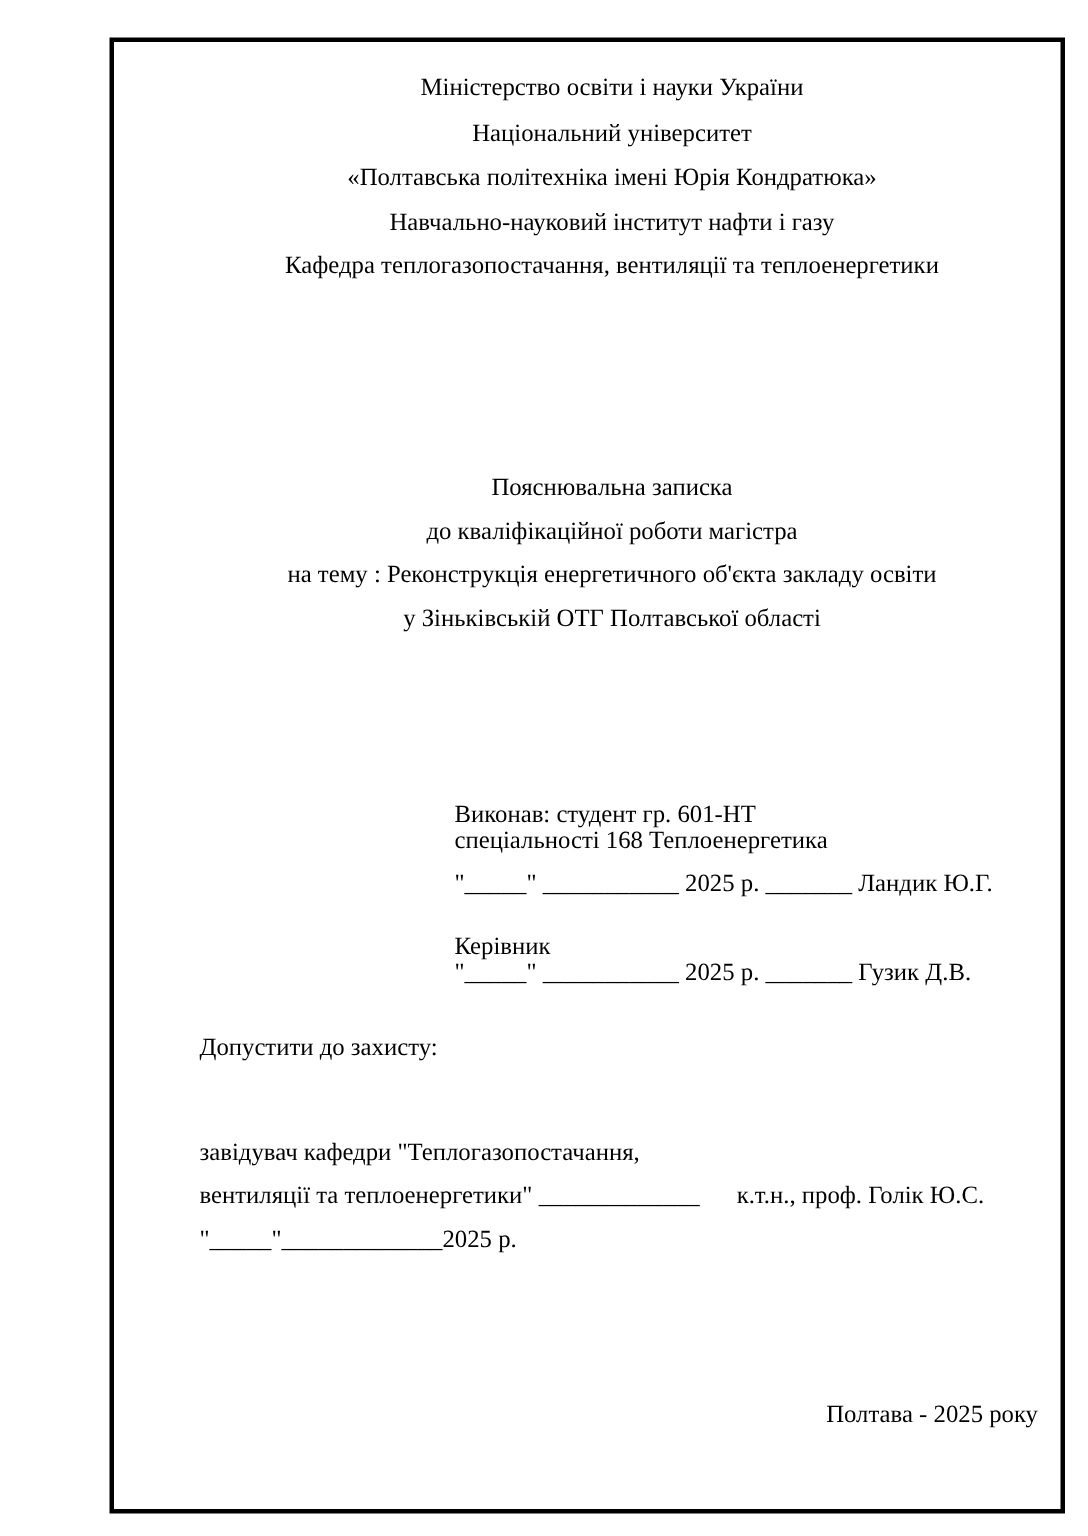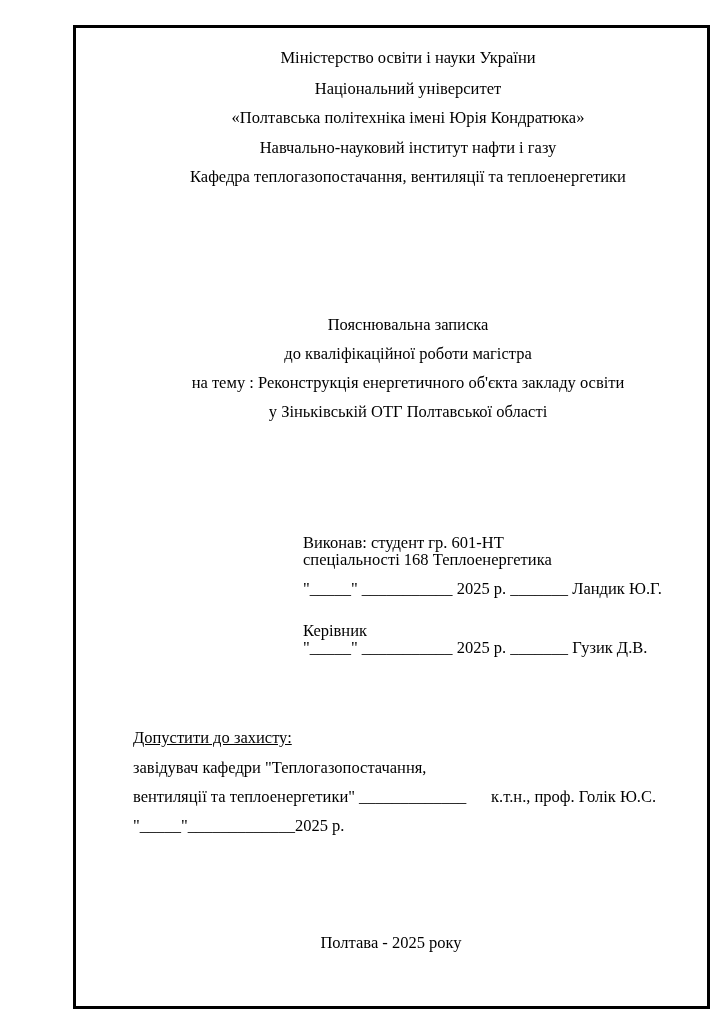--- a/index.html
+++ b/index.html
@@ -58,19 +58,19 @@
 
 <div>
   <div class="line" style="left:303px; top:493px;margin-top:40px;">Виконав: студент гр. 601-НТ</div>
   <div class="line" style="left:303px; top:550px;">спеціальності 168 Теплоенергетика</div>
   <div class="line" style="left:303px; top:579px;">"_____" ___________ 2025 р. _______ Ландик Ю.Г.</div>
   <div class="line" style="left:303px; top:609px;margin-top:12px;">Керівник</div>
   <div class="line" style="left:303px; top:638px;">"_____" ___________ 2025 р. _______ Гузик Д.В.</div>
 </div>
 
 <div>
-  <div class="line" style="left:133px; top:728px;text-decoration:underline;">Допустити до захисту:</div>
+  <div class="line" style="left:133px; top:688px;">Допустити до захисту:</div>
   <div class="line" style="left:133px; top:758px;">завідувач кафедри "Теплогазопостачання,</div>
   <div class="line" style="left:133px; top:787px;">вентиляції та теплоенергетики" _____________      к.т.н., проф. Голік Ю.С.</div>
   <div class="line" style="left:133px; top:816px;">"_____"_____________2025 р.</div>
 </div>
 
-<div class="line center-shift" style="top:933px; left:66px;">Полтава - 2025 року</div>
+<div class="line center-shift" style="top:933px; left:42px;text-align:right;">Полтава - 2025 року</div>
 
 </body></html>

